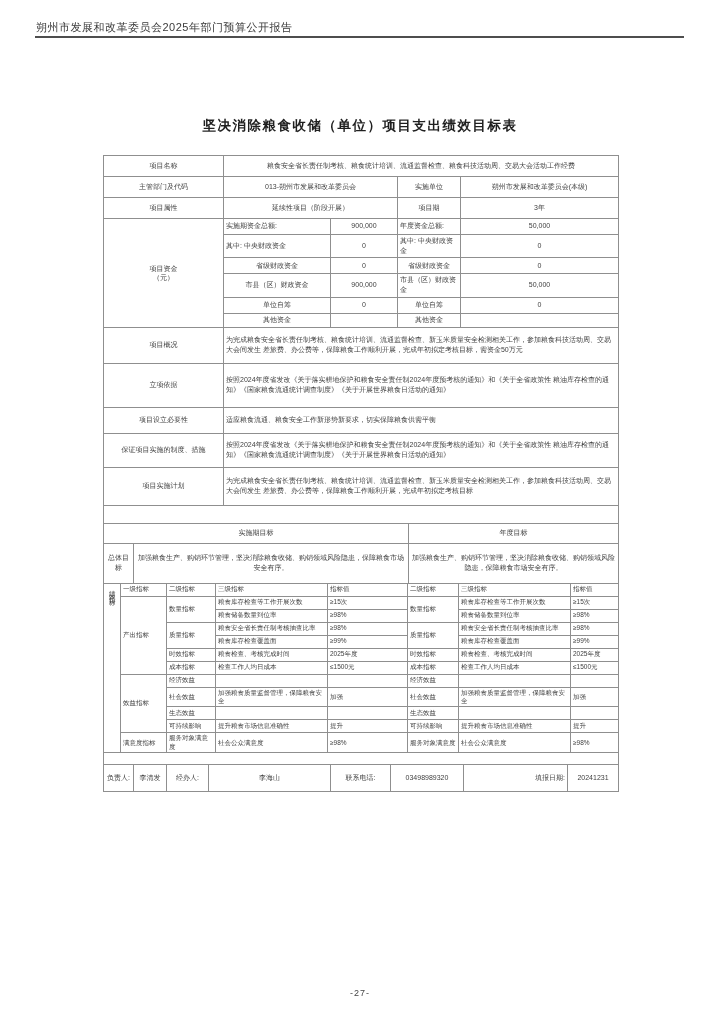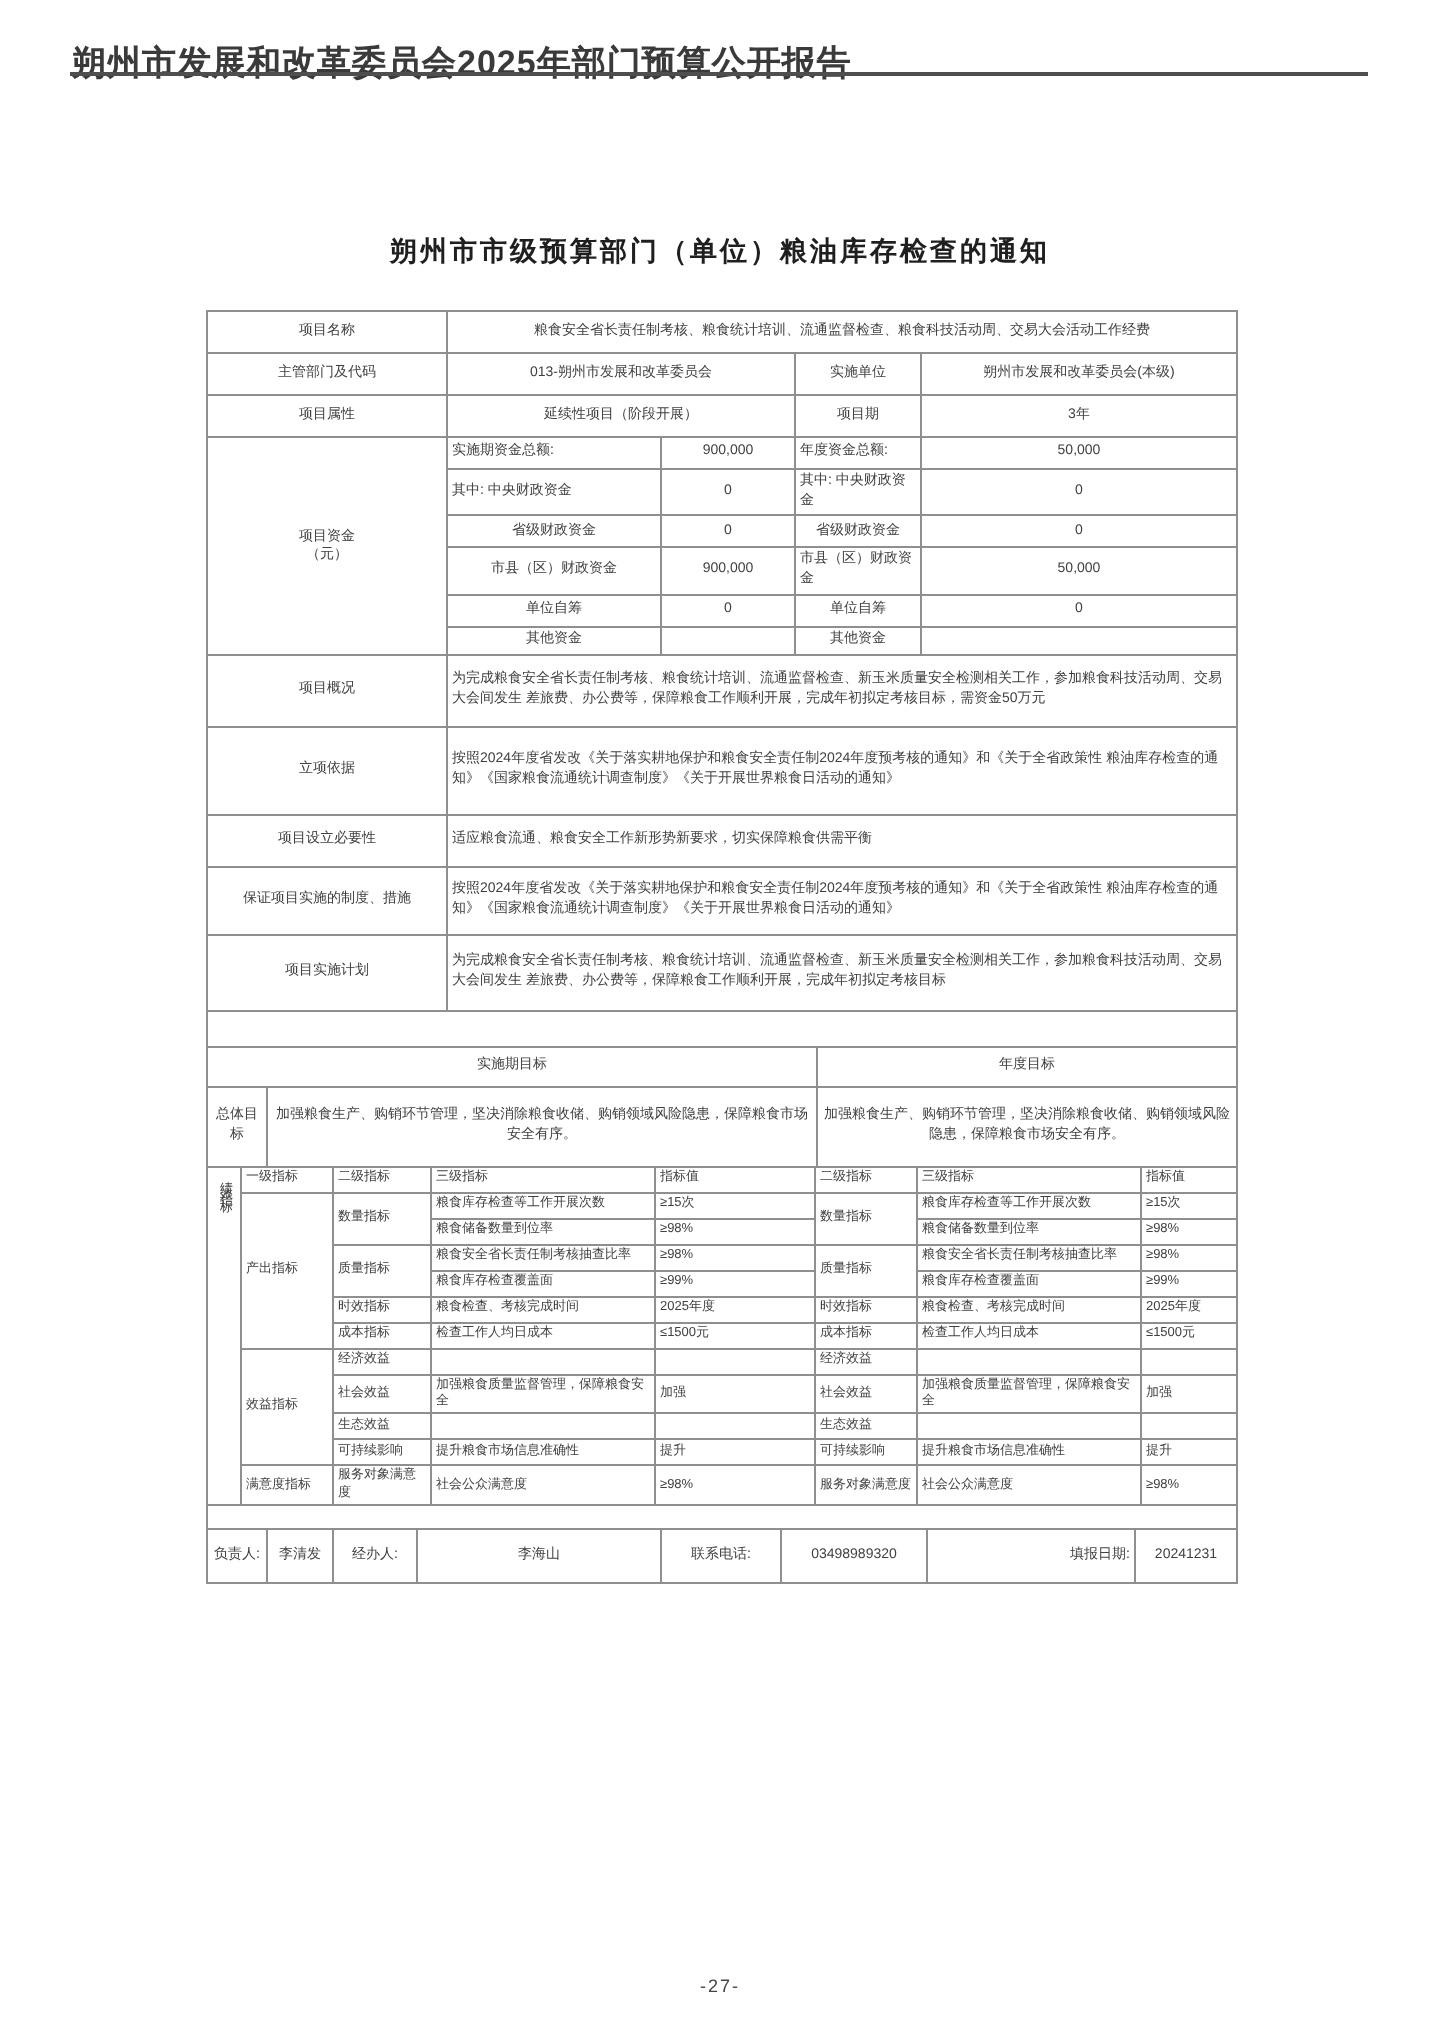--- a/index.html
+++ b/index.html
@@ -2,21 +2,21 @@
 <html><head>
 <meta charset="utf-8">
 <style>
   html,body { margin:0; padding:0; }
   .page {
     position:relative; width:720px; height:1019px; background:#ffffff;
     font-family:"Liberation Sans","DejaVu Sans",sans-serif; overflow:hidden;
     -webkit-text-size-adjust:none;
   }
   .doc-header {
-    position:absolute; left:36px; top:20px; font-size:17px; font-weight:700;
+    position:absolute; left:36px; top:20px; font-size:11px; font-weight:400;
     color:#3a3a3a; letter-spacing:0.5px; white-space:nowrap;
   }
   .header-rule { position:absolute; left:35px; top:36px; width:649px; height:2px; background:#4e4e4e; }
   .tbl-title {
     position:absolute; left:0; top:117px; width:100%; text-align:center;
     font-size:13.5px; font-weight:bold; color:#1f1f1f; letter-spacing:1.5px;
   }
   .tbl-subtitle { position:absolute; left:0; top:141px; width:100%; text-align:center; font-size:8px; color:#474747; }
   .tbl-wrap { position:absolute; left:103px; top:155px; width:515px; }
   table { border-collapse:collapse; table-layout:fixed; width:515px; margin-top:-1px; }
@@ -38,21 +38,21 @@
   .pagenum { position:absolute; left:0; top:988px; width:100%; text-align:center; font-size:9px; color:#454545; letter-spacing:1px; }
 </style>
 </head>
 <body>
 
 <div class="page">
 
   <div class="doc-header">朔州市发展和改革委员会2025年部门预算公开报告</div>
   <div class="header-rule"></div>
 
-  <div class="tbl-title">朔州市市级预算部门（单位）粮油库存检查的通知</div>
+  <div class="tbl-title">坚决消除粮食收储（单位）项目支出绩效目标表</div>
 
   <div class="tbl-wrap">
 
     <table>
       <colgroup>
           <col style="width:120px">
           <col style="width:174px">
           <col style="width:63px">
           <col style="width:158px">
         </colgroup>

